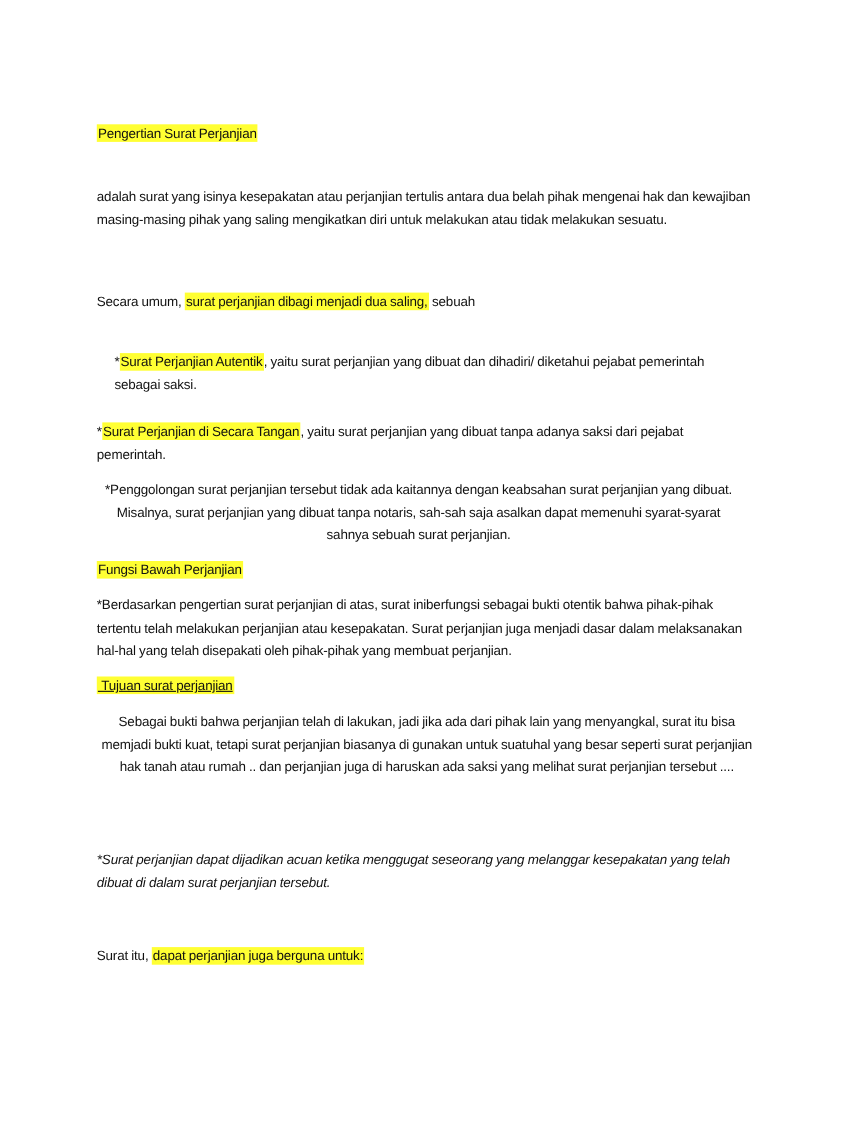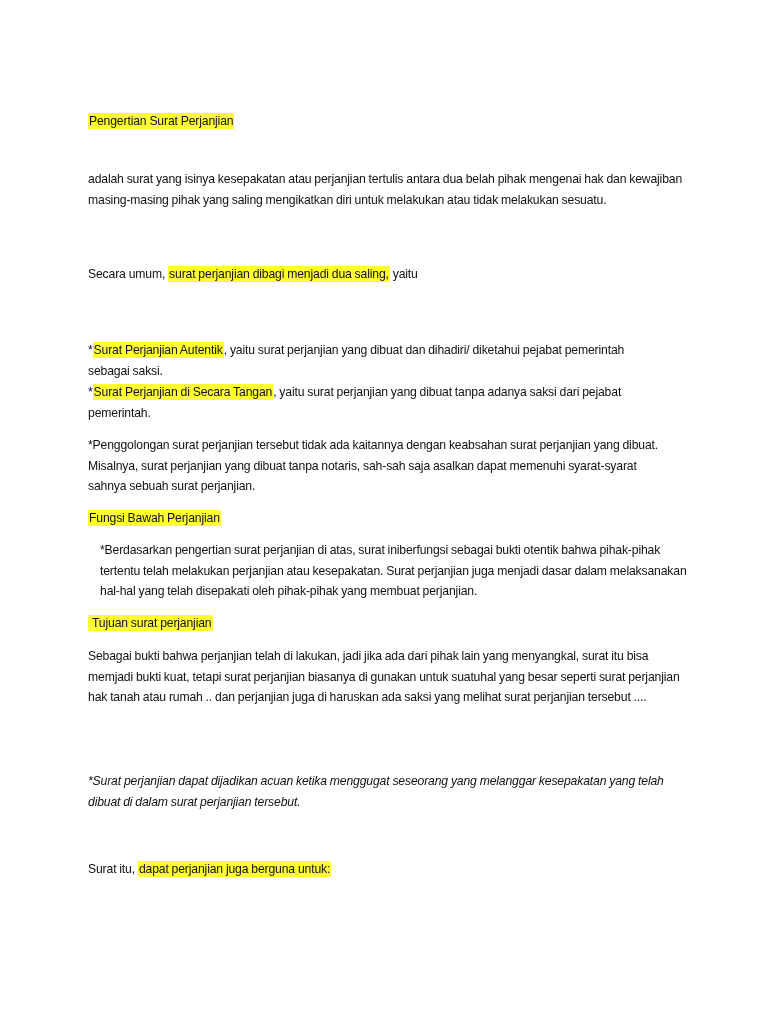--- a/index.html
+++ b/index.html
@@ -44,44 +44,44 @@
 
 <div class="page">
 
   <div class="blk heading" style="top:111px;">
     <span class="hl">Pengertian Surat Perjanjian</span>
   </div>
 
   <div class="blk" style="top:169px; width:600px;">adalah surat yang isinya kesepakatan atau perjanjian tertulis antara dua belah pihak mengenai hak dan kewajiban masing-masing pihak yang saling mengikatkan diri untuk melakukan atau tidak melakukan sesuatu.</div>
 
   <div class="blk" style="top:264px;">
-    <span>Secara umum, </span><span class="hl">surat perjanjian dibagi menjadi dua saling,</span><span> yaitu</span>
+    <span>Secara umum, </span><span class="hl">surat perjanjian dibagi menjadi dua saling,</span><span> sebuah</span>
   </div>
 
-  <div class="blk" style="top:340px; width:540px;">
+  <div class="blk" style="top:319px; width:540px;margin-left:16px;">
     <span>*</span><span class="hl">Surat Perjanjian Autentik</span><span>, yaitu surat perjanjian yang dibuat dan dihadiri/ diketahui pejabat pemerintah sebagai saksi.</span>
   </div>
 
   <div class="blk" style="top:382px; width:590px;">
     <span>*</span><span class="hl">Surat Perjanjian di Secara Tangan</span><span>, yaitu surat perjanjian yang dibuat tanpa adanya saksi dari pejabat pemerintah.</span>
   </div>
 
-  <div class="blk" style="top:435px; width:585px;">*Penggolongan surat perjanjian tersebut tidak ada kaitannya dengan keabsahan surat perjanjian yang dibuat. Misalnya, surat perjanjian yang dibuat tanpa notaris, sah-sah saja asalkan dapat memenuhi syarat-syarat sahnya sebuah surat perjanjian.</div>
+  <div class="blk" style="top:435px; width:585px;text-align:center;">*Penggolongan surat perjanjian tersebut tidak ada kaitannya dengan keabsahan surat perjanjian yang dibuat. Misalnya, surat perjanjian yang dibuat tanpa notaris, sah-sah saja asalkan dapat memenuhi syarat-syarat sahnya sebuah surat perjanjian.</div>
 
   <div class="blk heading" style="top:508px;">
     <span class="hl">Fungsi Bawah Perjanjian</span>
   </div>
 
-  <div class="blk" style="top:540px; width:600px;margin-left:12px;">*Berdasarkan pengertian surat perjanjian di atas, surat iniberfungsi sebagai bukti otentik bahwa pihak-pihak tertentu telah melakukan perjanjian atau kesepakatan. Surat perjanjian juga menjadi dasar dalam melaksanakan hal-hal yang telah disepakati oleh pihak-pihak yang membuat perjanjian.</div>
+  <div class="blk" style="top:540px; width:600px;">*Berdasarkan pengertian surat perjanjian di atas, surat iniberfungsi sebagai bukti otentik bahwa pihak-pihak tertentu telah melakukan perjanjian atau kesepakatan. Surat perjanjian juga menjadi dasar dalam melaksanakan hal-hal yang telah disepakati oleh pihak-pihak yang membuat perjanjian.</div>
 
   <div class="blk heading" style="top:613px;">
-    <span class="hl" style="white-space:pre;"> Tujuan surat perjanjian</span>
+    <span class="hl" style="white-space:pre;text-decoration:underline;"> Tujuan surat perjanjian</span>
   </div>
 
-  <div class="blk" style="top:646px; width:600px;">Sebagai bukti bahwa perjanjian telah di lakukan, jadi jika ada dari pihak lain yang menyangkal, surat itu bisa memjadi bukti kuat, tetapi surat perjanjian biasanya di gunakan untuk suatuhal yang besar seperti surat perjanjian hak tanah atau rumah .. dan perjanjian juga di haruskan ada saksi yang melihat surat perjanjian tersebut ....</div>
+  <div class="blk" style="top:646px; width:600px;text-align:center;">Sebagai bukti bahwa perjanjian telah di lakukan, jadi jika ada dari pihak lain yang menyangkal, surat itu bisa memjadi bukti kuat, tetapi surat perjanjian biasanya di gunakan untuk suatuhal yang besar seperti surat perjanjian hak tanah atau rumah .. dan perjanjian juga di haruskan ada saksi yang melihat surat perjanjian tersebut ....</div>
 
   <div class="blk" style="top:771px; width:600px;font-style:italic;">*Surat perjanjian dapat dijadikan acuan ketika menggugat seseorang yang melanggar kesepakatan yang telah dibuat di dalam surat perjanjian tersebut.</div>
 
   <div class="blk" style="top:859px;">
     <span>Surat itu, </span><span class="hl">dapat perjanjian juga berguna untuk:</span>
   </div>
 
 </div>
 
 </body></html>

